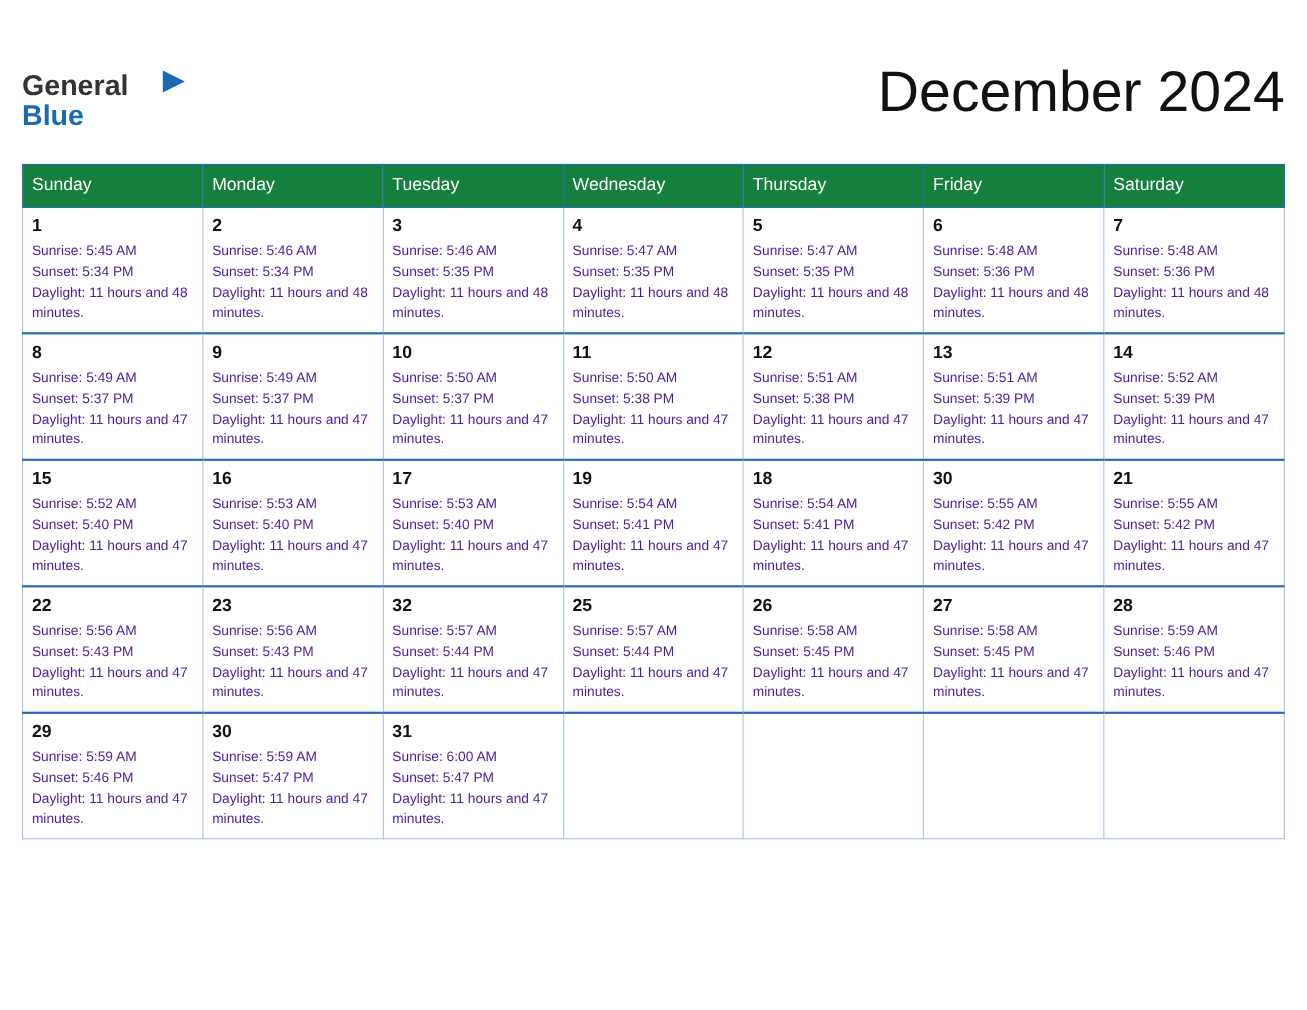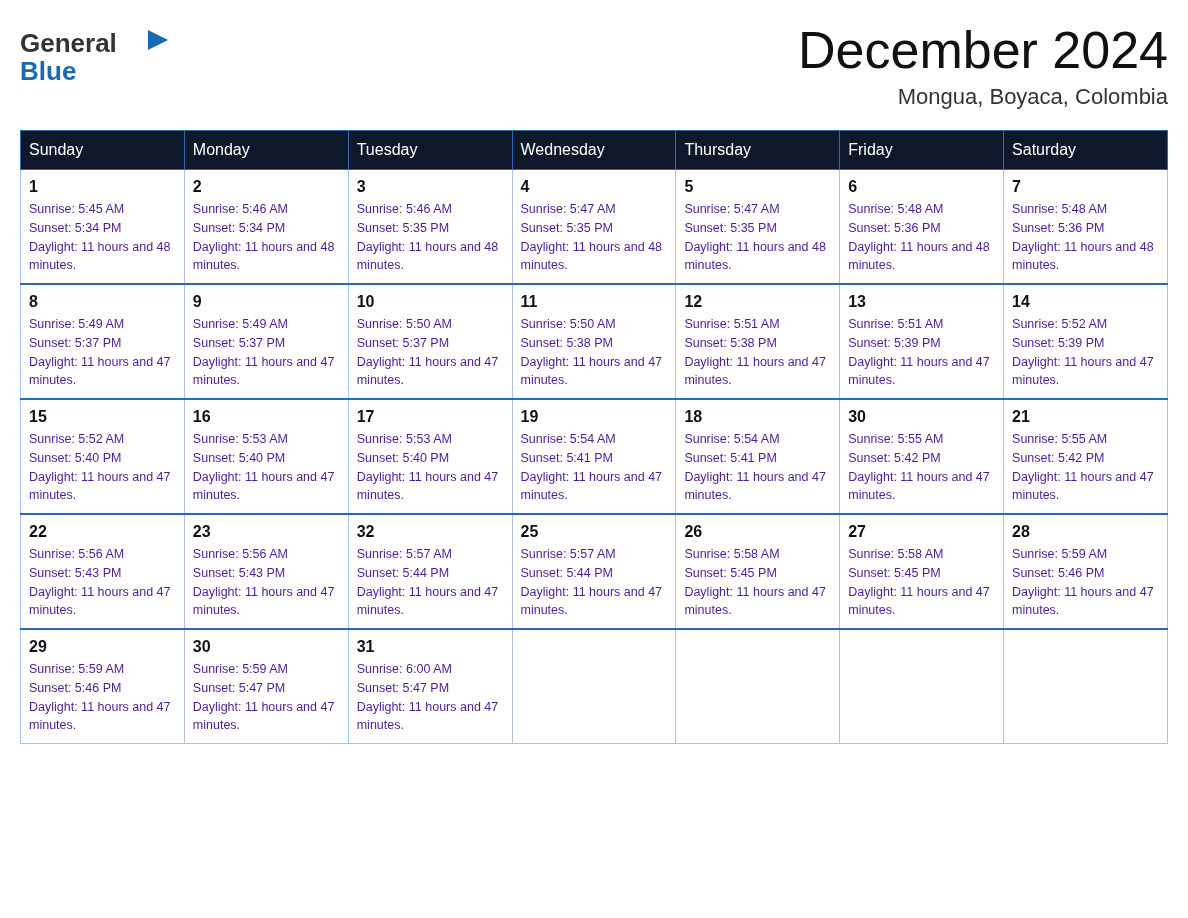--- a/index.html
+++ b/index.html
@@ -8,20 +8,21 @@
       background: #fff;
       padding: 20px;
       width: 1188px;
       min-height: 918px;
     }
     .header {
       display: flex;
       justify-content: space-between;
       align-items: flex-start;
       margin-bottom: 20px;
+      margin-top: 34px;
     }
     .title-section {
       text-align: right;
     }
     .month-title {
       font-size: 52px;
       font-weight: normal;
       color: #111;
       text-align: right;
     }
@@ -29,21 +30,21 @@
       font-size: 22px;
       color: #333;
       margin-top: 4px;
     }
     .calendar-table {
       width: 100%;
       border-collapse: collapse;
       border: 1px solid #2a6ab1;
     }
     .calendar-table th {
-      background-color: #0f172a;
+      background-color: #15803d;
       color: #fff;
       font-size: 16px;
       font-weight: normal;
       padding: 10px 8px;
       text-align: left;
       border: 1px solid #2a6ab1;
     }
     .calendar-table td {
       vertical-align: top;
       padding: 8px;
@@ -83,21 +84,20 @@
 
       <text x="0" y="32" font-family="Arial, sans-serif" font-size="26" font-weight="bold" fill="#333">General</text>
 
       <polygon points="128,10 148,20 128,30" fill="#1a6ab1"></polygon>
 
       <text x="0" y="60" font-family="Arial, sans-serif" font-size="26" font-weight="bold" fill="#1a6ab1">Blue</text>
     </svg>
   </div>
   <div class="title-section">
     <div class="month-title">December 2024</div>
-    <div class="location">Mongua, Boyaca, Colombia</div>
   </div>
 </div>
 
 <table class="calendar-table">
   <thead>
     <tr>
     <th>Sunday</th>
         <th>Monday</th>
         <th>Tuesday</th>
         <th>Wednesday</th>

